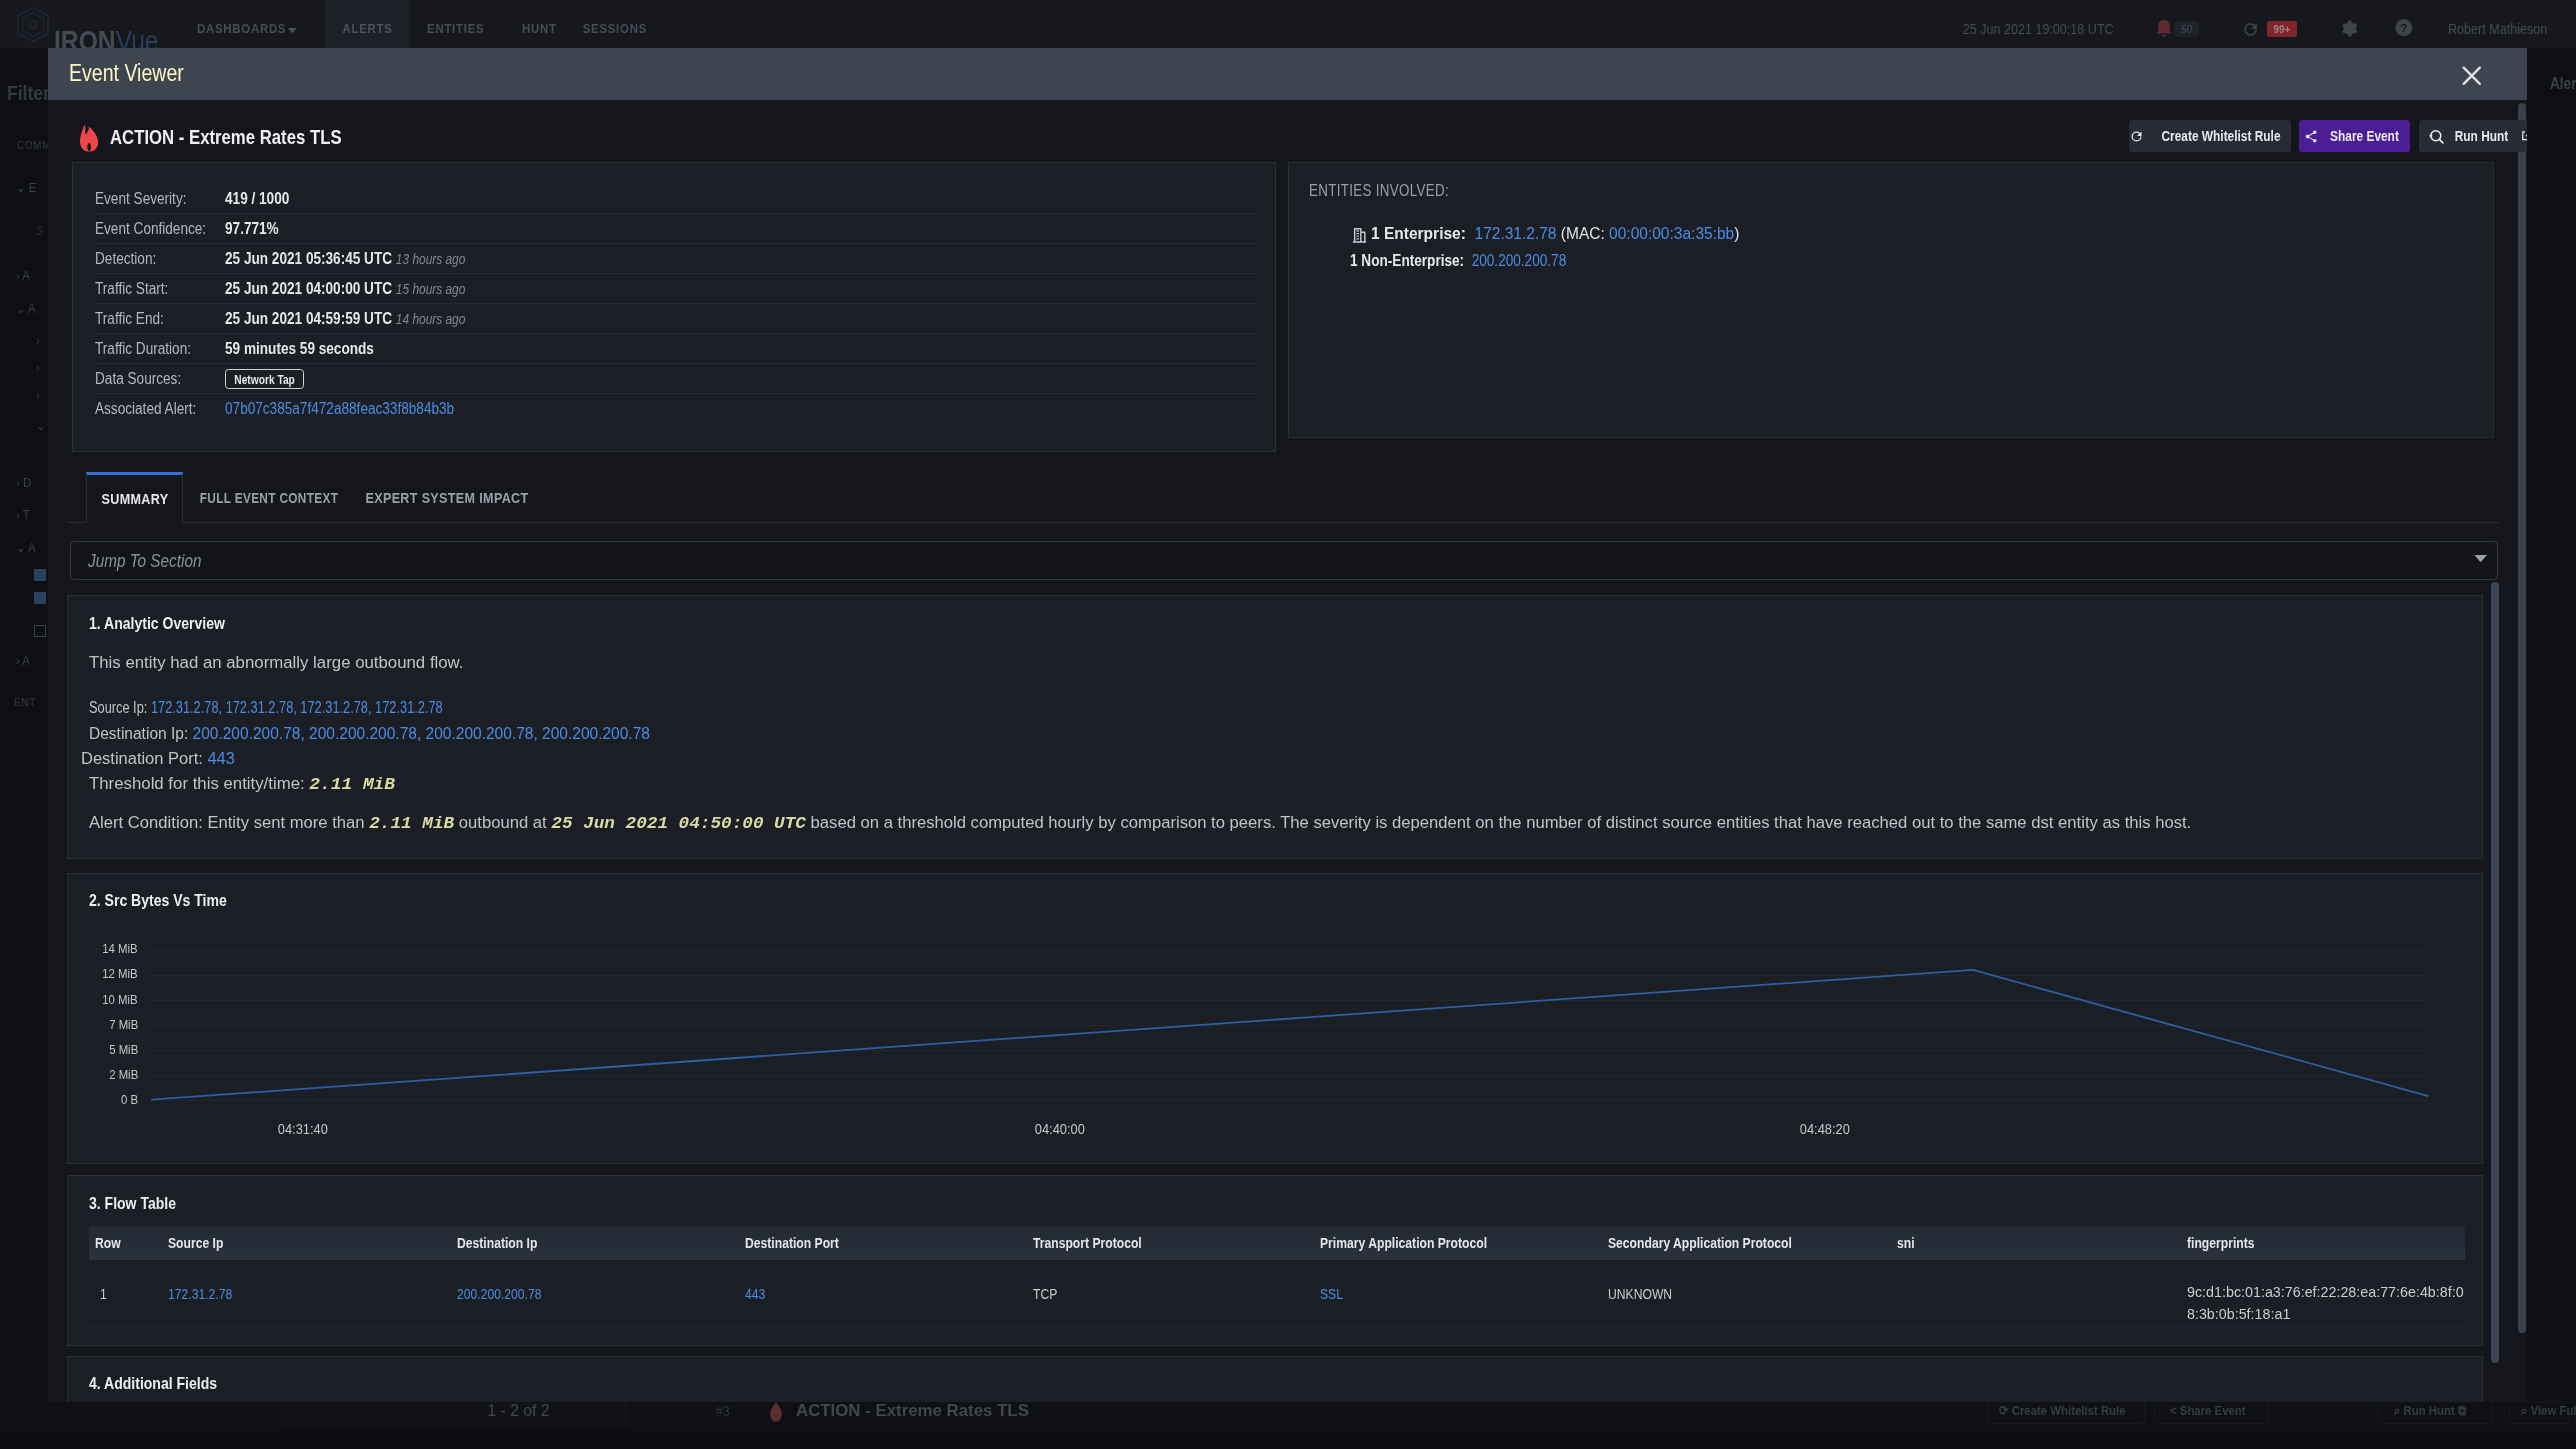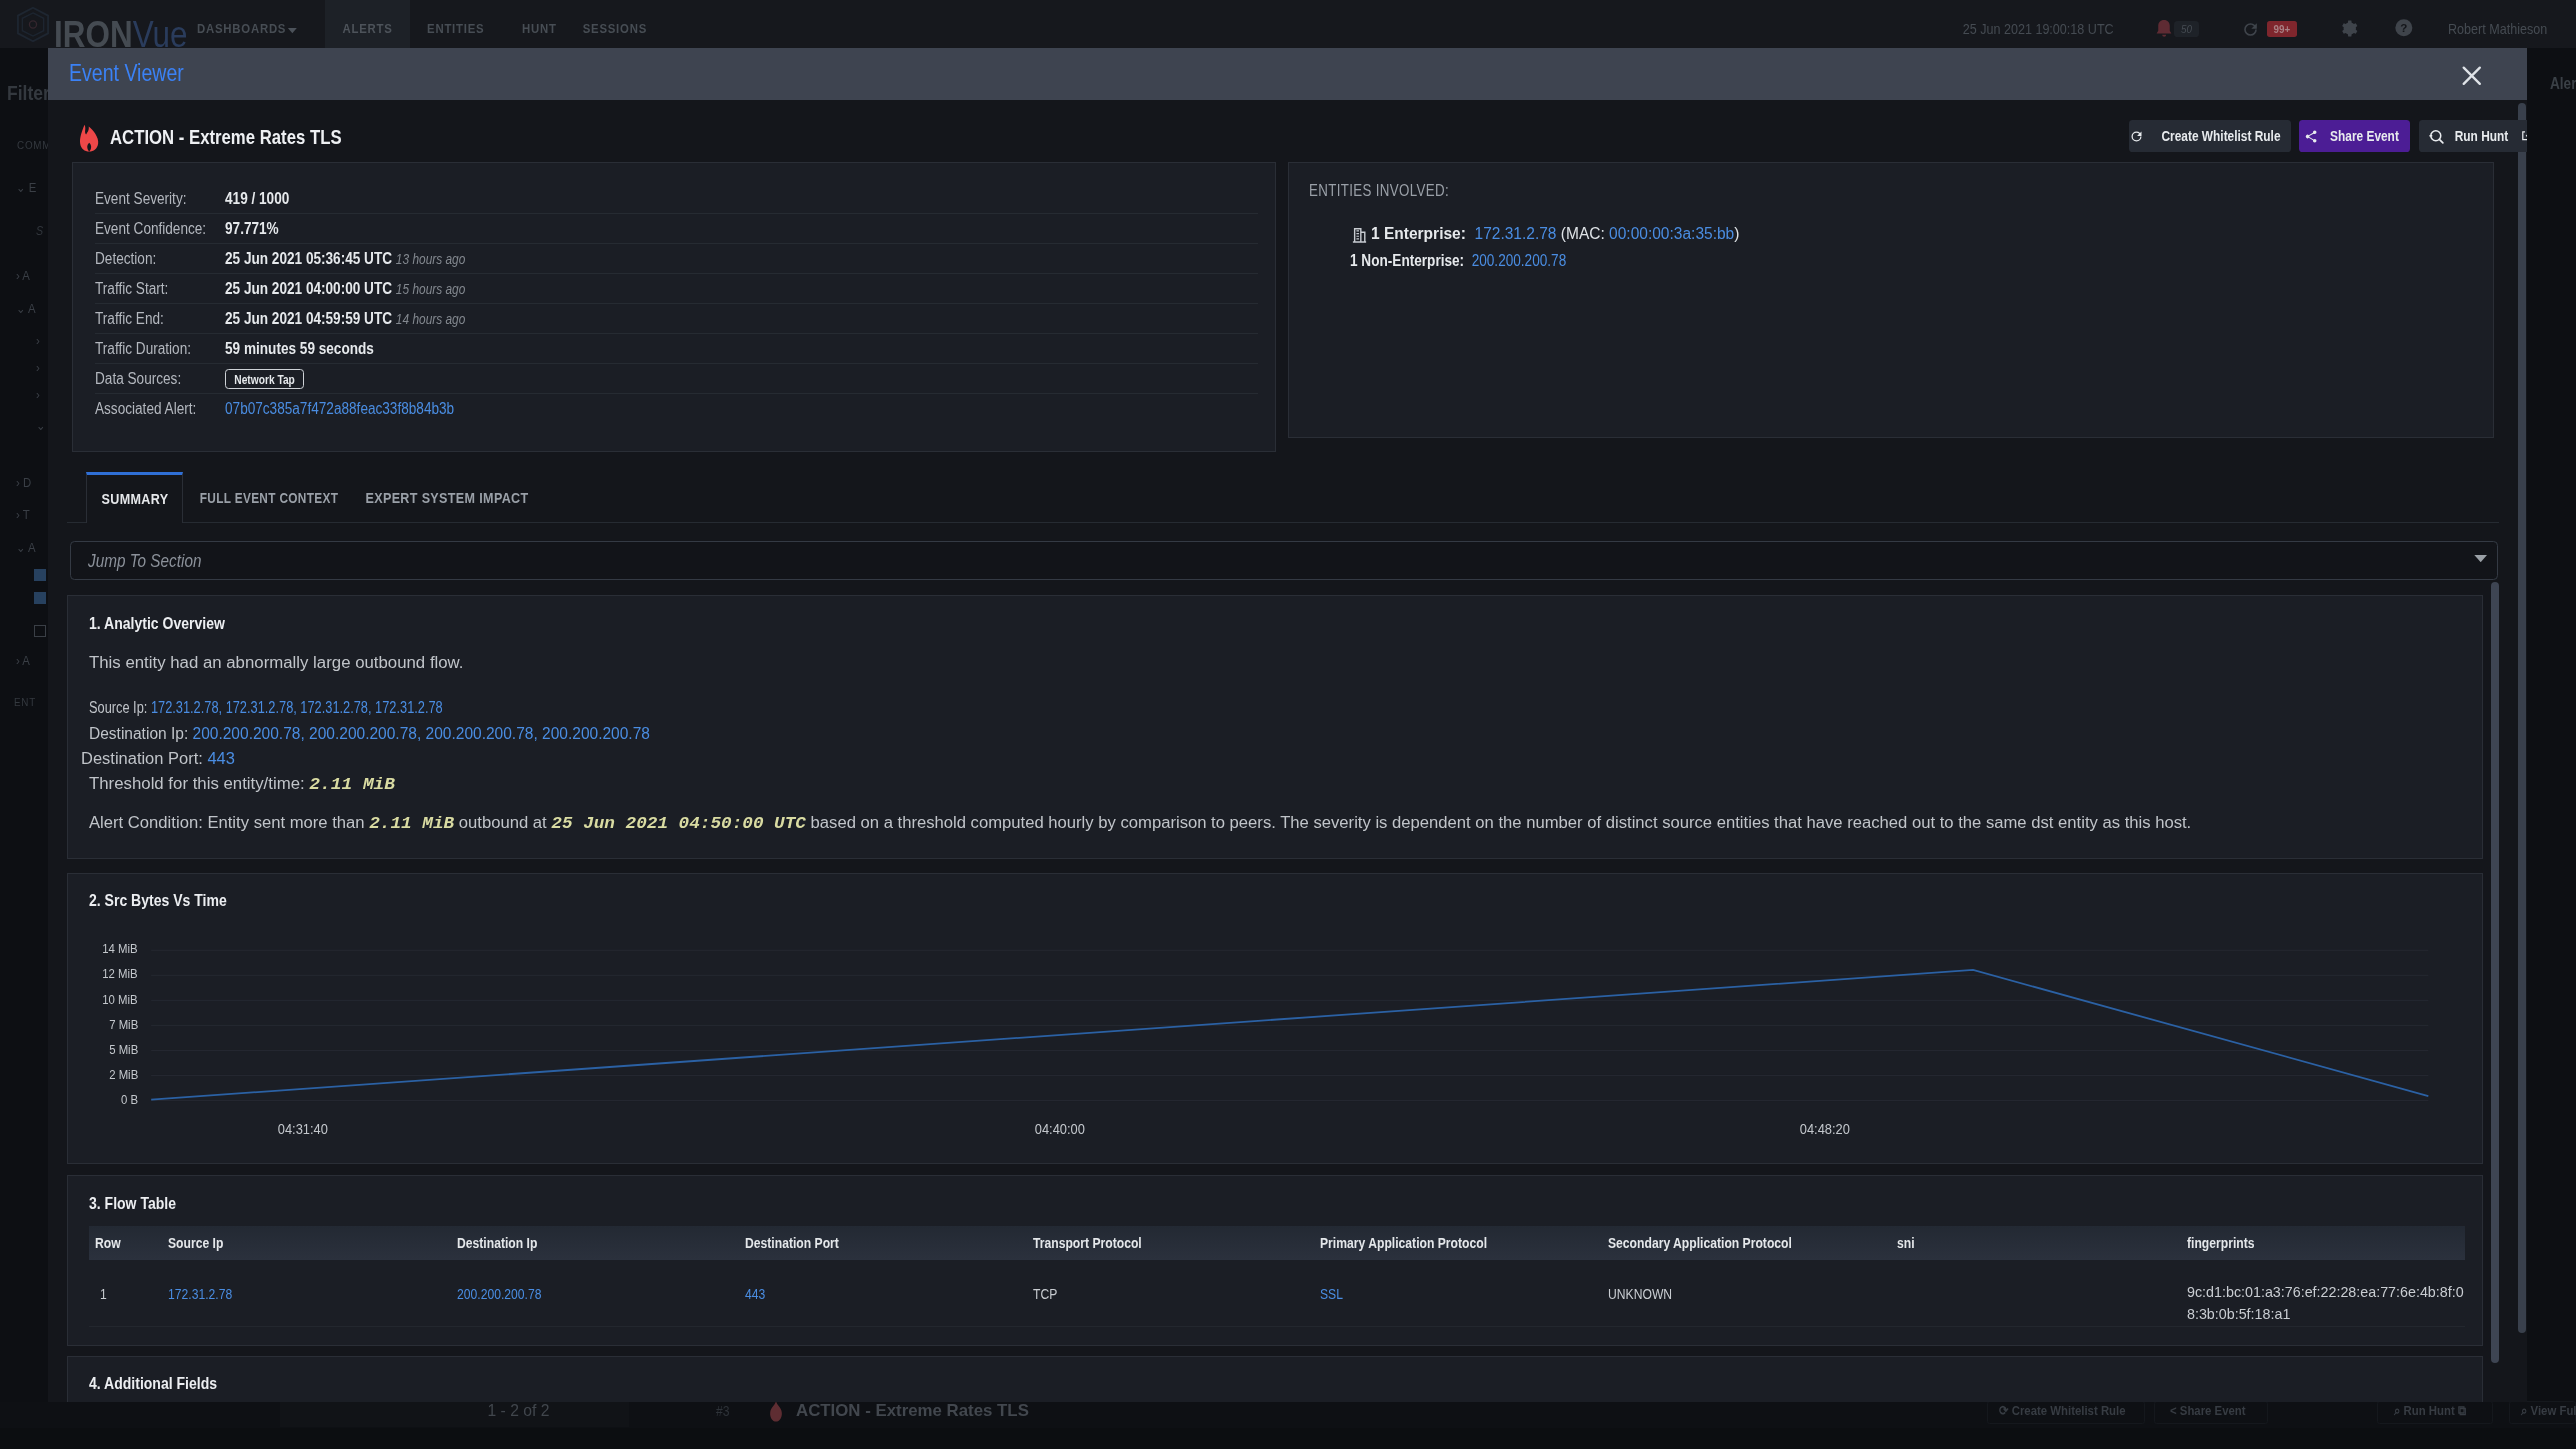--- a/index.html
+++ b/index.html
@@ -24,21 +24,21 @@
 </head>
 <body>
 <div id="page">
 
   <div class="abs" id="nav" style="left:0;top:0;width:2576px;height:48px;background:#16181d;"></div>
   <svg class="abs" style="left:14.3px;top:5.4px;" width="38" height="39" viewBox="0 0 42 44">
     <polygon points="21,3 38,12 38,32 21,41 4,32 4,12" fill="none" stroke="#1e2631" stroke-width="2"></polygon>
     <polygon points="21,9 33,15 33,29 21,35 9,29 9,15" fill="none" stroke="#1d2530" stroke-width="1.6"></polygon>
     <circle cx="21" cy="22" r="4" fill="none" stroke="#35262e" stroke-width="1.5"></circle>
   </svg>
-  <div class="abs" style="left:54px;top:20px;height:29px;line-height:29px;font-size:37px;font-weight:bold;"><span class="tl"><span style="color:#454b52;">IRON</span><span style="color:#2a3c5c;font-weight:normal;">Vue</span></span></div>
+  <div class="abs" style="left:54px;top:27px;height:29px;line-height:29px;font-size:29px;font-weight:bold;"><span class="tl"><span style="color:#454b52;">IRON</span><span style="color:#2a3c5c;font-weight:normal;">Vue</span></span></div>
   <div class="abs" style="left:325px;top:0;width:85px;height:48px;background:#1d2127;"></div>
   <div class="abs" style="left:197px;top:22.4px;height:13.4px;line-height:13.4px;font-size:13.4px;font-weight:bold;color:#474d54;letter-spacing:0.9px;"><span class="tl">DASHBOARDS</span></div>
   <svg class="abs" style="left:287px;top:27px;" width="10.7" height="7.2" viewBox="0 0 12 8">
       <polygon points="1,1 11,1 6,7" fill="#4c525a"></polygon>
     </svg>
   <div class="abs" style="left:325px;top:22.4px;width:85px;height:13.4px;line-height:13.4px;font-size:13.4px;font-weight:bold;color:#4d535a;letter-spacing:0.9px;text-align:center;"><span class="tc">ALERTS</span></div>
   <div class="abs" style="left:413px;top:22.4px;width:85px;height:13.4px;line-height:13.4px;font-size:13.4px;font-weight:bold;color:#474d54;letter-spacing:0.9px;text-align:center;"><span class="tc">ENTITIES</span></div>
   <div class="abs" style="left:506px;top:22.4px;width:67px;height:13.4px;line-height:13.4px;font-size:13.4px;font-weight:bold;color:#474d54;letter-spacing:0.9px;text-align:center;"><span class="tc">HUNT</span></div>
   <div class="abs" style="left:577px;top:22.4px;width:72px;height:13.4px;line-height:13.4px;font-size:13.4px;font-weight:bold;color:#474d54;letter-spacing:0.9px;text-align:center;"><span class="tc">SESSIONS</span></div>
   <div class="abs" style="left:1932px;top:21.5px;width:182px;height:14.3px;line-height:14.3px;font-size:14.8px;color:#454b52;text-align:right;"><span class="tr">25 Jun 2021 19:00:18 UTC</span></div>
@@ -94,21 +94,21 @@
     <div class="abs" style="left:2509px;top:1401px;width:67px;height:23px;border:0.9px solid #15181d;border-radius:2.7px;"></div>
   <div class="abs" style="left:1999px;top:1404px;height:13.4px;line-height:13.4px;font-size:13.4px;font-weight:bold;color:#373c43;"><span class="tl">⟳  Create Whitelist Rule</span></div>
   <div class="abs" style="left:2170px;top:1404px;height:13.4px;line-height:13.4px;font-size:13.4px;font-weight:bold;color:#373c43;"><span class="tl">&lt;  Share Event</span></div>
   <div class="abs" style="left:2394px;top:1404px;height:13.4px;line-height:13.4px;font-size:13.4px;font-weight:bold;color:#373c43;"><span class="tl">⌕  Run Hunt ⧉</span></div>
   <div class="abs" style="left:2521px;top:1404px;height:13.4px;line-height:13.4px;font-size:13.4px;font-weight:bold;color:#373c43;"><span class="tl">⌕  View Full Event</span></div>
   <div class="abs" style="left:2550px;top:76px;height:16px;line-height:16px;font-size:16px;font-weight:bold;color:#3a4046;"><span class="tl">Alert</span></div>
 
   <div class="abs" id="modal" style="left:48px;top:48px;width:2479px;height:1354px;background:#14161b;overflow:hidden;">
 
     <div class="abs" style="left:0;top:0;width:2479px;height:52px;background:#3e4450;"></div>
-    <div class="abs" style="left:20.6px;top:14.3px;height:23px;line-height:23px;font-size:23px;color:#3b82f6;"><span class="tl">Event Viewer</span></div>
+    <div class="abs" style="left:20.6px;top:14.3px;height:23px;line-height:23px;font-size:23px;color:#fef9c3;"><span class="tl">Event Viewer</span></div>
     <svg class="abs" style="left:2413px;top:17px;" width="21.5" height="21.5" viewBox="0 0 24 24">
         <path d="M3 3 L21 21 M21 3 L3 21" stroke="#dfe3e8" stroke-width="2.6" stroke-linecap="round"></path>
       </svg>
 
     <div class="abs" style="left:2470px;top:55px;width:8px;height:1230px;background:#39404c;border-radius:4.5px;"></div>
 
     <svg class="abs" style="left:30px;top:75px;" width="22.4" height="29.5" viewBox="0 0 25 33">
       <path d="M7.3 2 C9.5 7 6.5 9.5 9 13 C10.5 9.8 12.5 8.6 12 3.8 C17 7.6 23.5 16 22.5 23 C21.6 29 17.5 32 12.5 32 C7.5 32 3.3 29 2.4 23 C1.5 16.6 4.5 9 7.3 2 Z" fill="#ee4748"></path>
       <path d="M12.5 32 C9.8 28.7 9.4 25 12.5 22 C15.6 25 15.2 28.7 12.5 32 Z" fill="#15171c"></path>
     </svg>

